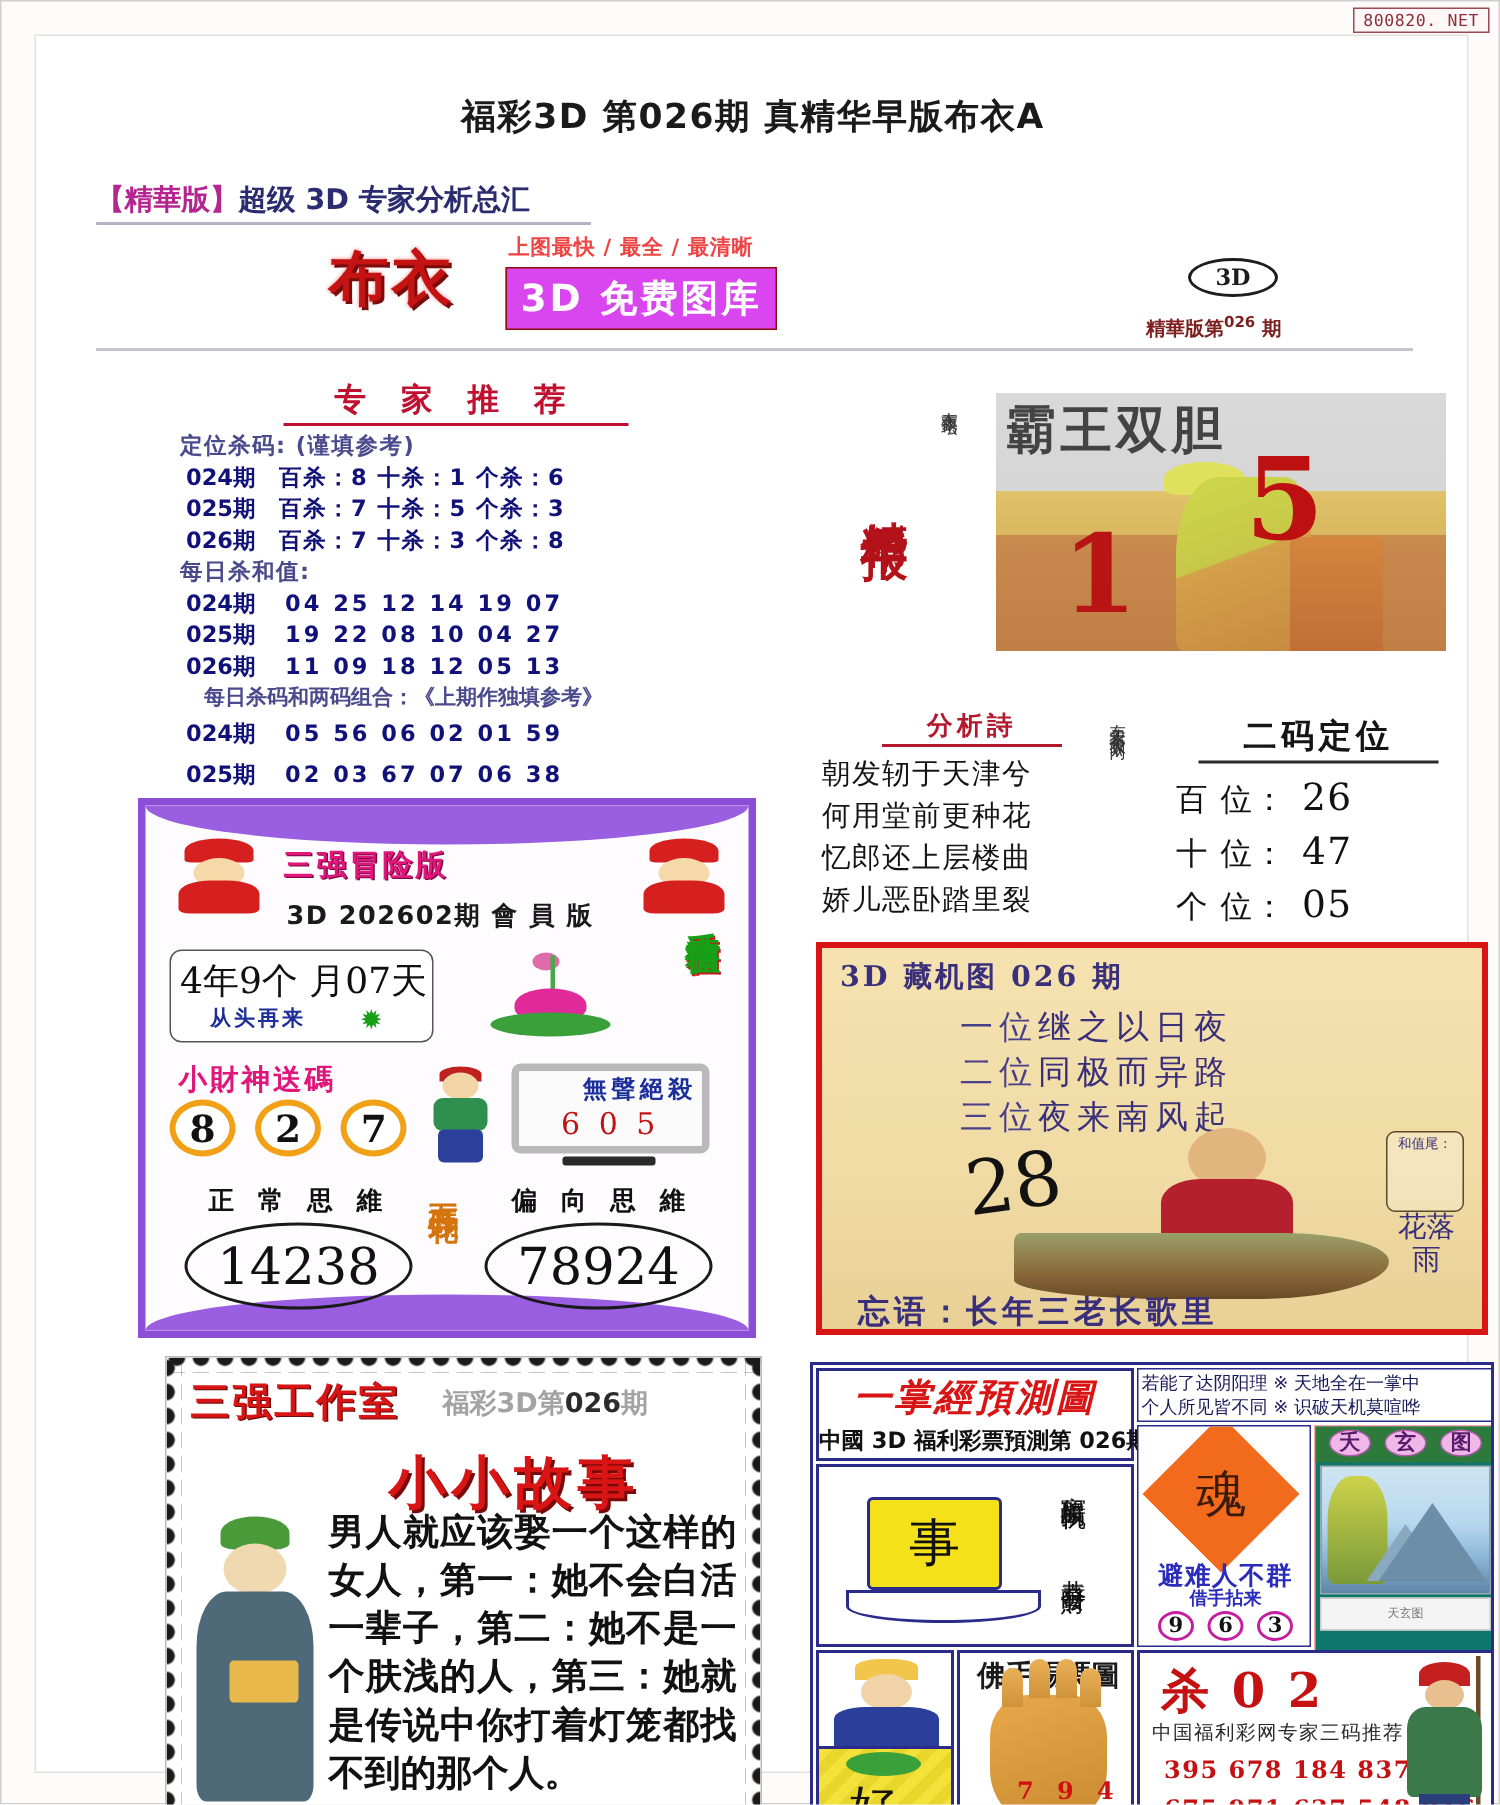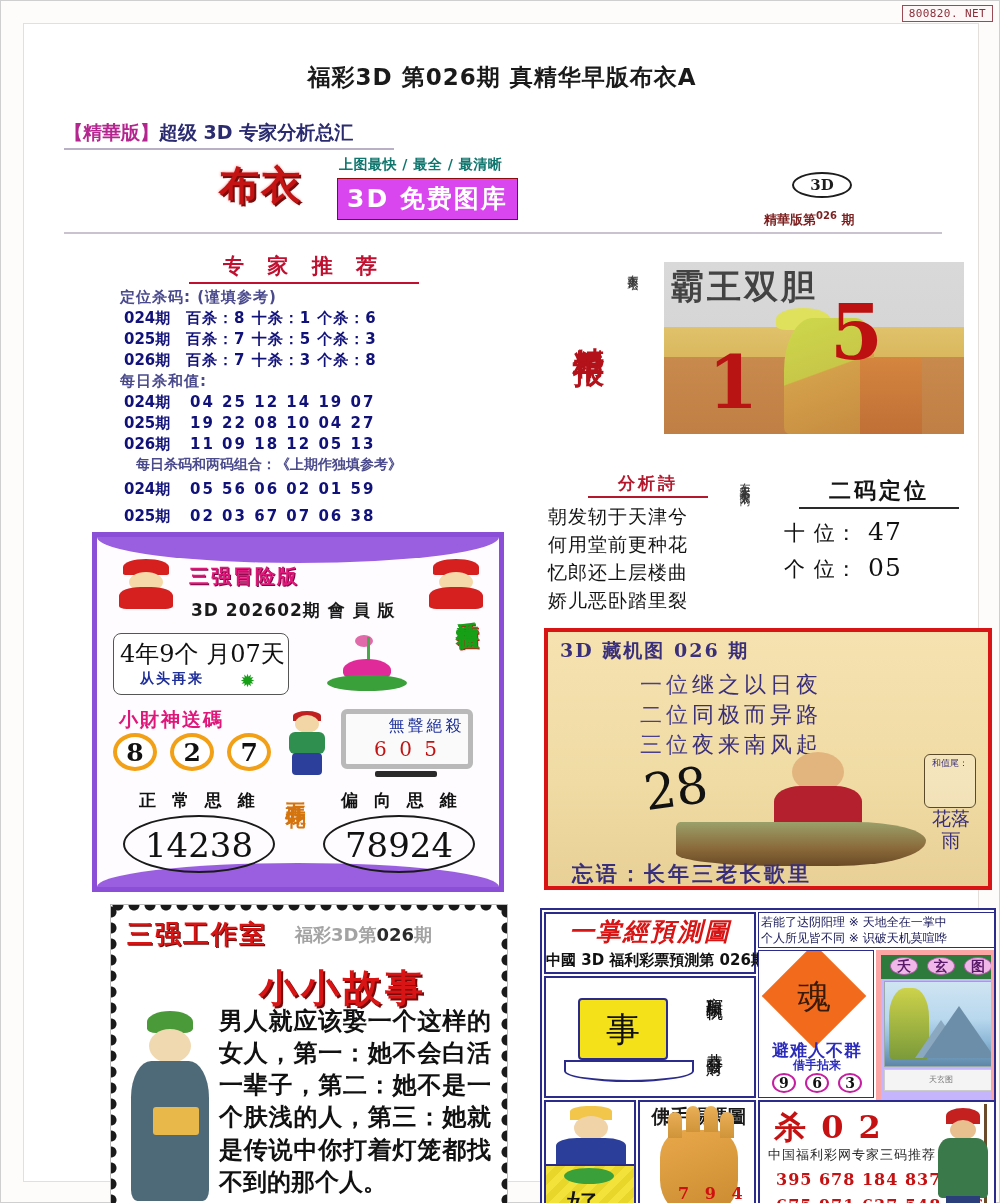--- a/index.html
+++ b/index.html
@@ -67,21 +67,21 @@
   .brand-buyi {
     position: absolute; left: 0; top: 2px;
     font-size: 40px; font-weight: bold;
     color: #c51212;
     letter-spacing: 2px;
     text-shadow: 2px 2px 0 #7a0c0c, 0 0 3px #e98080;
     font-family: "DejaVu Serif", "Liberation Serif", serif;
   }
   .brand-slogan {
     position: absolute; left: 120px; top: 0;
-    font-size: 14px; font-weight: bold; color: #0f766e;
+    font-size: 14px; font-weight: bold; color: #ef4444;
     letter-spacing: .5px; white-space: nowrap;
   }
   .brand-redbar {
     position: absolute; left: 118px; top: 22px;
     background: #d946ef;
     padding: 3px 9px 4px 9px;
     color: #ffffff; font-size: 25px; font-weight: bold;
     letter-spacing: 2px;
     border: 1px solid #8d0b0b;
     white-space: nowrap;
@@ -360,21 +360,21 @@
   .warrior .hat2 { position:absolute; left:8px; top:-4px; width:28px; height:10px; background:#c02020; border-radius:50% 50% 0 0; }
   .warrior .torso { position:absolute; left:4px; top:17px; width:36px; height:22px; background:#2f8f4f; border-radius:6px; }
   .warrior .legs { position:absolute; left:7px; top:38px; width:30px; height:22px; background:#2c3f9a; border-radius:4px; }
   .tvbox {
     position: absolute; left: 244px; top: 172px;
     width: 132px; height: 60px;
     background: #fafafa;
     border: 5px solid #b9b9b9; border-radius: 6px;
   }
   .tvbox .t1 {
-    text-align:center; font-size: 16px; font-weight: normal; color: #1c2f9a;
+    text-align:center; font-size: 16px; font-weight: bold; color: #1c2f9a;
     letter-spacing: 3px; margin-top: 2px;
     font-family: "DejaVu Serif", "Liberation Serif", serif;
     padding-left: 39px;
   }
   .tvbox .t2 {
     text-align:center; font-size: 20px; color: #c01414; letter-spacing: 3px;
     font-family: "DejaVu Serif", "Liberation Serif", serif;
   }
   .tvstand {
     position: absolute; left: 278px; top: 234px; width: 62px; height: 6px;
@@ -617,21 +617,21 @@
   .dia-nums span {
     display: inline-block; width: 24px; height: 20px;
     border: 2px solid #c51fa0; border-radius: 50%;
     font-size: 14px; font-weight: bold; color: #111;
     line-height: 16px; margin: 0 2px;
     font-family: "DejaVu Serif", "Liberation Serif", serif;
   }
 
   .cell-tian {
     position: absolute; left: 334px; top: 40px; width: 120px; height: 156px;
-    border: 5px solid #fca5a5; background: #c4b5fd; overflow: hidden;
+    border: 1px solid #fca5a5; background: #0f766e; overflow: hidden;
   }
   .tian-bar {
     position: absolute; left: 0; top: 0; width: 120px; height: 24px;
     background: #2e7a3c; text-align: center;
   }
   .tian-bar span {
     display: inline-block; width: 28px; height: 18px;
     background: #f0b8e8; border: 1px solid #b05aa8; border-radius: 50%;
     font-size: 14px; font-weight: bold; color: #5a1a6a;
     line-height: 16px; margin: 2px 2px 0 2px;
@@ -824,20 +824,23 @@
       <div class="poem-line">何用堂前更种花</div>
       <div class="poem-line">忆郎还上层楼曲</div>
       <div class="poem-line">娇儿恶卧踏里裂</div>
     </div>
     <div class="poem-side">布衣天布衣天下网</div>
 
     <div class="twocode">
       <div class="twocode-title">二码定位</div>
       <div class="twocode-title-rule"></div>
       <div class="twocode-row">
+        <span class="lab">百 位：</span><span class="num">26</span>
+      </div>
+      <div class="twocode-row">
         <span class="lab">十 位：</span><span class="num">47</span>
       </div>
       <div class="twocode-row">
         <span class="lab">个 位：</span><span class="num">05</span>
       </div>
     </div>
 
     <div class="sanqiang">
       <div class="sq-bg-top"></div>
       <div class="sq-bg-bot"></div>

